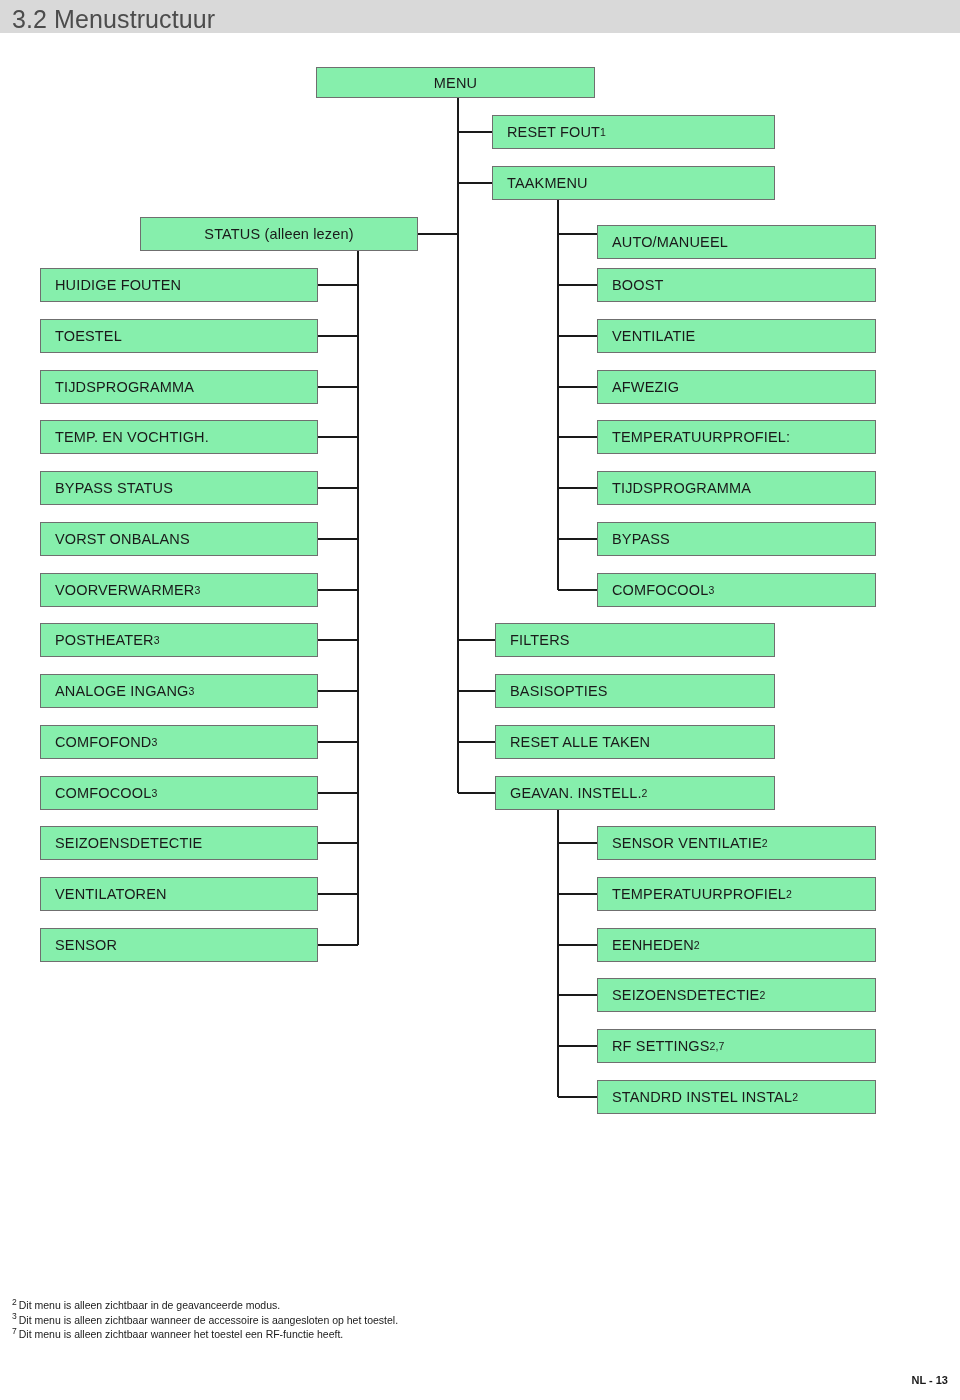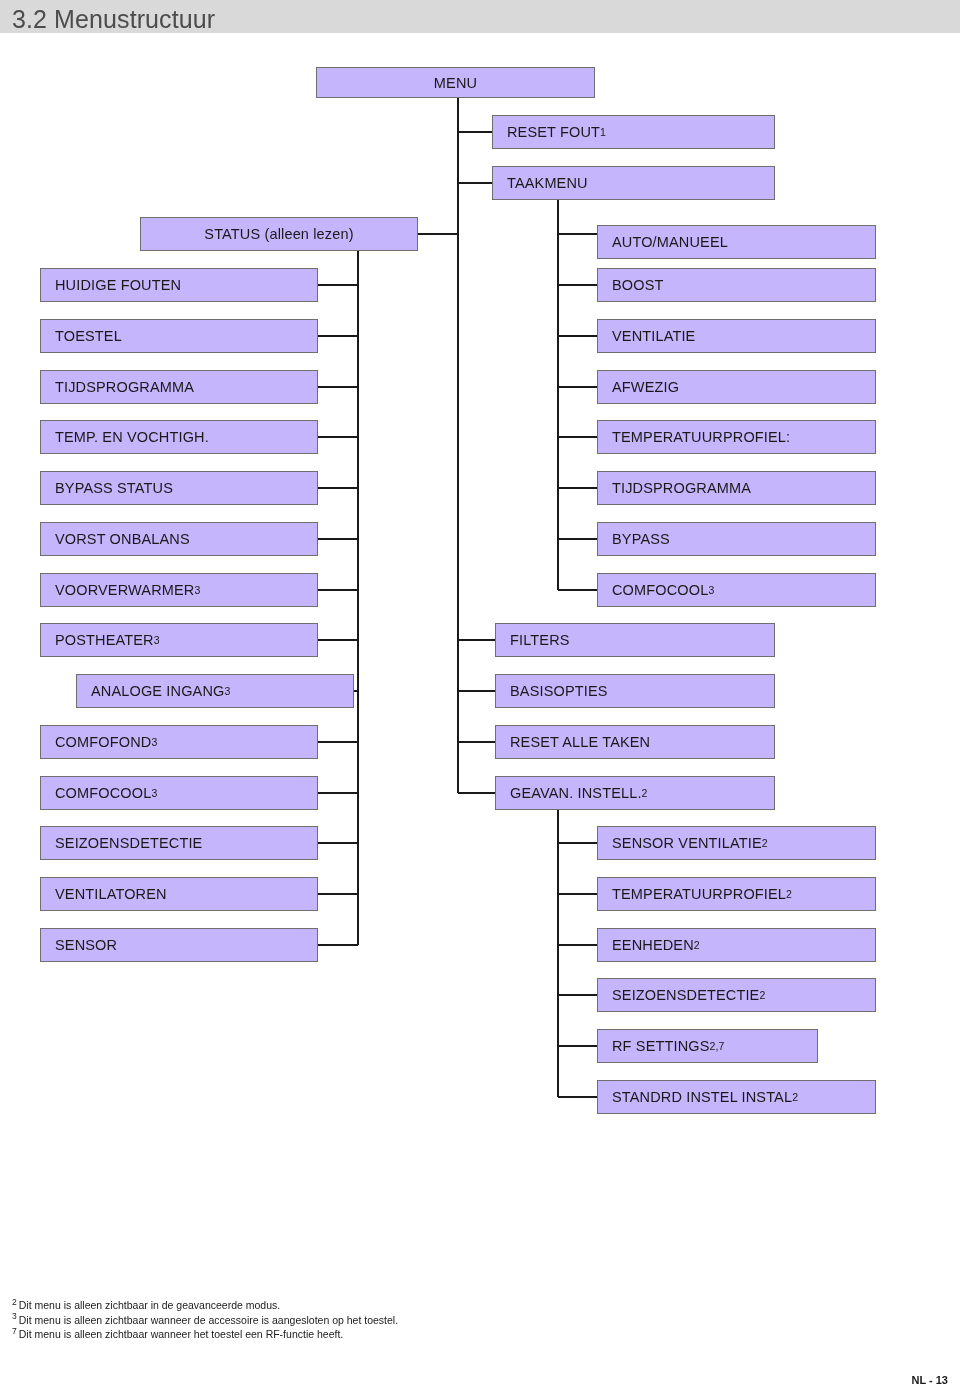--- a/index.html
+++ b/index.html
@@ -22,21 +22,21 @@
     font-size: 25px; font-weight: 400; letter-spacing: .1px;
     color: #4c4c4c; white-space: nowrap;
   }
 
   
   #diagram { position: absolute; left: 0; top: 0; width: 960px; height: 1240px; }
   #wires { position: absolute; left: 0; top: 0; width: 960px; height: 1240px; }
 
   .node {
     position: absolute;
-    background: #c4b5fd;
+    background: #86efac;
     border: 1px solid #6f6f6f;
     display: flex; align-items: center;
     font-size: 14.5px; font-weight: 400;
     letter-spacing: .15px;
     color: #1a1a1a;
     white-space: nowrap;
     padding-left: 14px;
     z-index: 2;
     text-align: right;
   }
@@ -190,21 +190,21 @@
       <span>VORST ONBALANS</span>
     </div>
     <div class="node" style="left:40px; top:573px; width:278px; height:34px;">
       <span>VOORVERWARMER</span>
         <sup>3</sup>
     </div>
     <div class="node" style="left:40px; top:623px; width:278px; height:34px;">
       <span>POSTHEATER</span>
         <sup>3</sup>
     </div>
-    <div class="node" style="left:40px; top:674px; width:278px; height:34px;margin-left:36px;">
+    <div class="node" style="left:40px; top:674px; width:278px; height:34px;">
       <span>ANALOGE INGANG</span>
         <sup>3</sup>
     </div>
     <div class="node" style="left:40px; top:725px; width:278px; height:34px;">
       <span>COMFOFOND</span>
         <sup>3</sup>
     </div>
     <div class="node" style="left:40px; top:776px; width:278px; height:34px;">
       <span>COMFOCOOL</span>
         <sup>3</sup>
@@ -228,21 +228,21 @@
         <sup>2</sup>
     </div>
     <div class="node" style="left:597px; top:928px; width:279px; height:34px;">
       <span>EENHEDEN</span>
         <sup>2</sup>
     </div>
     <div class="node" style="left:597px; top:978px; width:279px; height:34px;">
       <span>SEIZOENSDETECTIE</span>
         <sup>2</sup>
     </div>
-    <div class="node" style="left:597px; top:1029px; width:221px; height:34px;">
+    <div class="node" style="left:597px; top:1029px; width:279px; height:34px;">
       <span>RF SETTINGS</span>
         <sup>2,7</sup>
     </div>
     <div class="node" style="left:597px; top:1080px; width:279px; height:34px;">
       <span>STANDRD INSTEL INSTAL</span>
         <sup>2</sup>
     </div>
   </div>
 
   <div id="footnotes">

